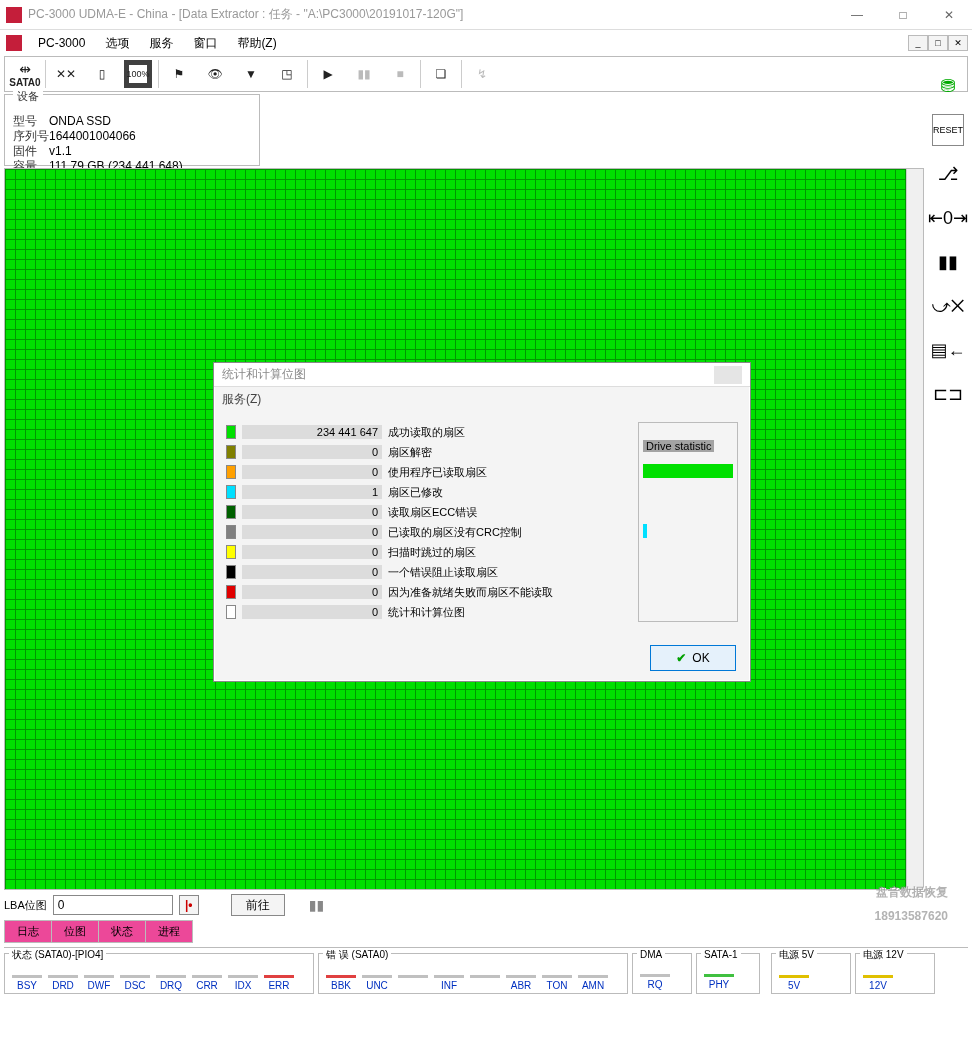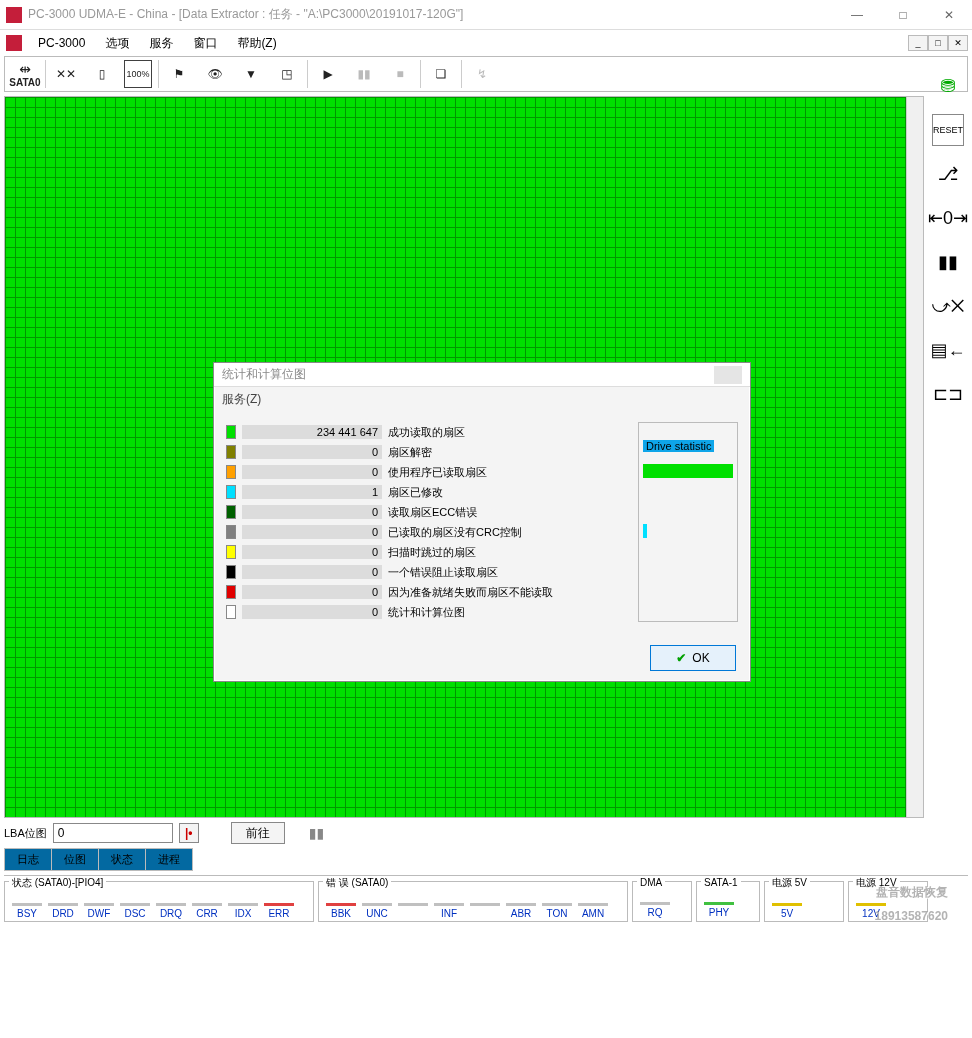--- a/index.html
+++ b/index.html
@@ -31,21 +31,21 @@
 .green-grid::before { content:""; position:absolute; inset:0; background-image: linear-gradient(to right,#009800 1px,transparent 1px),linear-gradient(to bottom,#009800 1px,transparent 1px); background-size:10px 10px;}
 .vscroll { width:17px; background:#f0f0f0; border-left:1px solid #ccc;}
 .side-toolbar { position:absolute; right:4px; top:62px; width:40px; display:flex; flex-direction:column; align-items:center; gap:12px; padding-top:8px;}
 .side-btn { width:32px; height:32px; display:flex; align-items:center; justify-content:center; cursor:pointer; font-size:18px;}
 .controls-row { margin:4px; display:flex; align-items:center; gap:6px;}
 .controls-row label { font-size:11px;}
 .lba-input { width:120px; height:20px; border:1px solid #888; padding:0 4px; background:#fff;}
 .recalc-btn { width:20px; height:20px; border:1px solid #888; background:#f4f4f4; display:flex; align-items:center; justify-content:center; cursor:pointer;}
 .goto-btn { height:22px; padding:0 14px; border:1px solid #888; background:#f4f4f4; cursor:pointer;}
 .tabs { margin:0 4px; display:flex; gap:-1px;}
-.tab { padding:3px 12px; border:1px solid #bbb; background:#0369a1; cursor:pointer; font-size:11px;}
+.tab { padding:3px 12px; border:1px solid #bbb; background:#ec4899; cursor:pointer; font-size:11px;}
 .tab + .tab { margin-left:-1px;}
 .status-panels { display:flex; margin:4px; gap:4px;}
 .sp { border:1px solid #bbb; padding:2px 4px; flex-shrink:0;}
 .sp-title { font-size:10px; position:relative; top:-9px; background:#fff; padding:0 3px; display:inline-block;}
 .sp-items { display:flex; gap:0;}
 .sp-item { width:36px; text-align:center; font-size:10px; color:#0030c0; padding-top:4px;}
 .sp-item .dot { width:30px; height:3px; background:#c0c0c0; margin:0 auto 2px;}
 .sp-item.red .dot { background:#e04040;}
 .sp-item.green .dot { background:#40c040;}
 .sp-item.yellow .dot { background:#e0c000;}
@@ -54,21 +54,21 @@
 .dlg-title { height:24px; background:#fff; border-bottom:1px solid #ddd; padding:4px 8px; color:#888; display:flex; align-items:center;}
 .dlg-title .close { margin-left:auto; width:28px; height:18px; background:#e5e5e5; display:flex;align-items:center;justify-content:center;}
 .dlg-menu { padding:4px 8px; color:#444;}
 .dlg-body { display:flex; padding:10px 12px; gap:10px;}
 .stats-list { flex:1;}
 .stat-row { display:flex; align-items:center; height:20px; gap:6px;}
 .color-chip { width:10px; height:14px;}
 .stat-bar { width:140px; height:14px; background:#dcdcdc; text-align:right; padding-right:4px; font-size:11px; line-height:14px;}
 .stat-label { font-size:11px; color:#000;}
 .drive-stat { width:100px; border:1px solid #bbb; padding:4px;}
-.ds-title { font-size:11px; position:relative; top:-11px; background:#0ea5e9; padding:0 3px; display:inline-block;margin-top:24px;}
+.ds-title { font-size:11px; position:relative; top:-11px; background:#a3a3a3; padding:0 3px; display:inline-block;margin-top:24px;}
 .ds-bar { height:14px; margin-bottom:6px;}
 .dlg-footer { position:absolute; bottom:10px; right:14px;}
 .ok-btn { width:86px; height:26px; border:1px solid #0078d7; background:#e5f1fb; cursor:pointer; display:flex; align-items:center; justify-content:center; gap:6px;}
 .ok-btn .check { color:#00a000; font-weight:bold;}
 .watermark { position:absolute; right:24px; bottom:110px; color:rgba(128,128,128,0.6); font-size:18px; font-weight:bold; text-shadow:1px 1px 0 #fff; text-align:right; line-height:24px;}
 </style>
 </head>
 <body>
 
 <div class="titlebar">
@@ -99,21 +99,21 @@
   <div class="tb-group">
     <div class="tb-btn" style="flex-direction:column;font-size:9px;">
       <span style="font-size:14px;">⇹</span>
       <span class="sata-label">SATA0</span>
     </div>
   </div>
   <div class="tb-sep"></div>
   <div class="tb-group">
     <div class="tb-btn">✕✕</div>
     <div class="tb-btn">▯</div>
-    <div class="tb-btn" style="border:1px solid #404040;font-size:9px;">100%</div>
+    <div class="tb-btn" style="border:5px solid #404040;font-size:9px;">100%</div>
   </div>
   <div class="tb-sep"></div>
   <div class="tb-group">
     <div class="tb-btn">⚑</div>
     <div class="tb-btn">👁</div>
     <div class="tb-btn">▼</div>
     <div class="tb-btn">◳</div>
   </div>
   <div class="tb-sep"></div>
   <div class="tb-group">
@@ -136,20 +136,27 @@
   <div class="side-btn" style="font-size:9px;border:1px solid #888;">RESET</div>
   <div class="side-btn">⎇</div>
   <div class="side-btn">⇤0⇥</div>
   <div class="side-btn">▮▮</div>
   <div class="side-btn">⤻✕</div>
   <div class="side-btn">▤←</div>
   <div class="side-btn">⊏⊐</div>
 </div>
 
 <div class="info-panels">
+  <div class="panel panel-dev">
+    <span class="panel-title">设备</span>
+    <div class="panel-row"><span class="lbl">型号</span><span>ONDA SSD</span></div>
+    <div class="panel-row"><span class="lbl">序列号</span><span>1644001004066</span></div>
+    <div class="panel-row"><span class="lbl">固件</span><span>v1.1</span></div>
+    <div class="panel-row"><span class="lbl">容量</span><span>111.79 GB (234 441 648)</span></div>
+  </div>
 </div>
 
 <div class="map-area" style="margin-right:48px;">
   <div class="green-grid"></div>
   <div class="vscroll"></div>
 </div>
 
 <div class="controls-row">
   <label>LBA位图</label>
   <input class="lba-input" value="0" style="">
@@ -205,21 +212,21 @@
     <div class="sp-items" id="sg-dma">
         <div class="sp-item"><div class="dot"></div>RQ</div>
       </div>
   </div>
   <div class="sp" style="width:64px;">
     <span class="sp-title">SATA-1</span>
     <div class="sp-items" id="sg-sata1">
         <div class="sp-item green"><div class="dot"></div>PHY</div>
       </div>
   </div>
-  <div class="sp" style="width:80px;">
+  <div class="sp" style="width:80px;margin-left:7px;">
     <span class="sp-title">电源 5V</span>
     <div class="sp-items" id="sg-p5v">
         <div class="sp-item yellow"><div class="dot"></div>5V</div>
       </div>
   </div>
   <div class="sp" style="width:80px;">
     <span class="sp-title">电源 12V</span>
     <div class="sp-items" id="sg-p12v">
         <div class="sp-item yellow"><div class="dot"></div>12V</div>
       </div>

